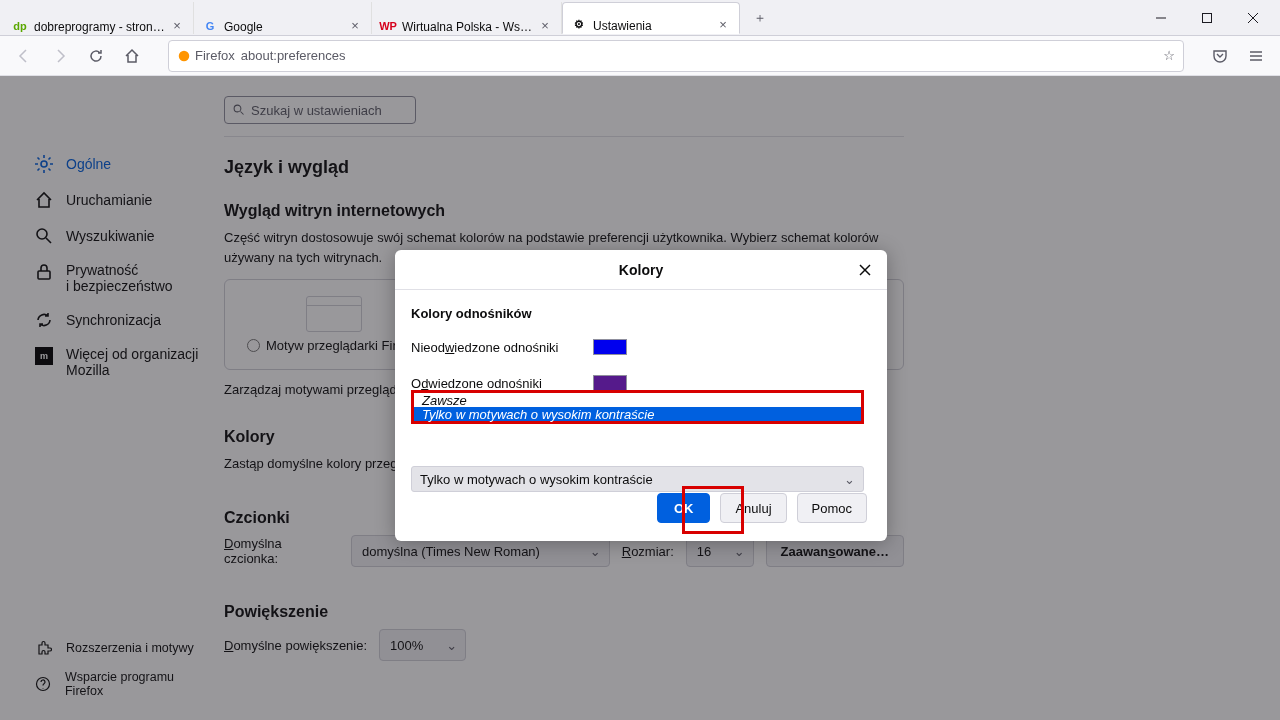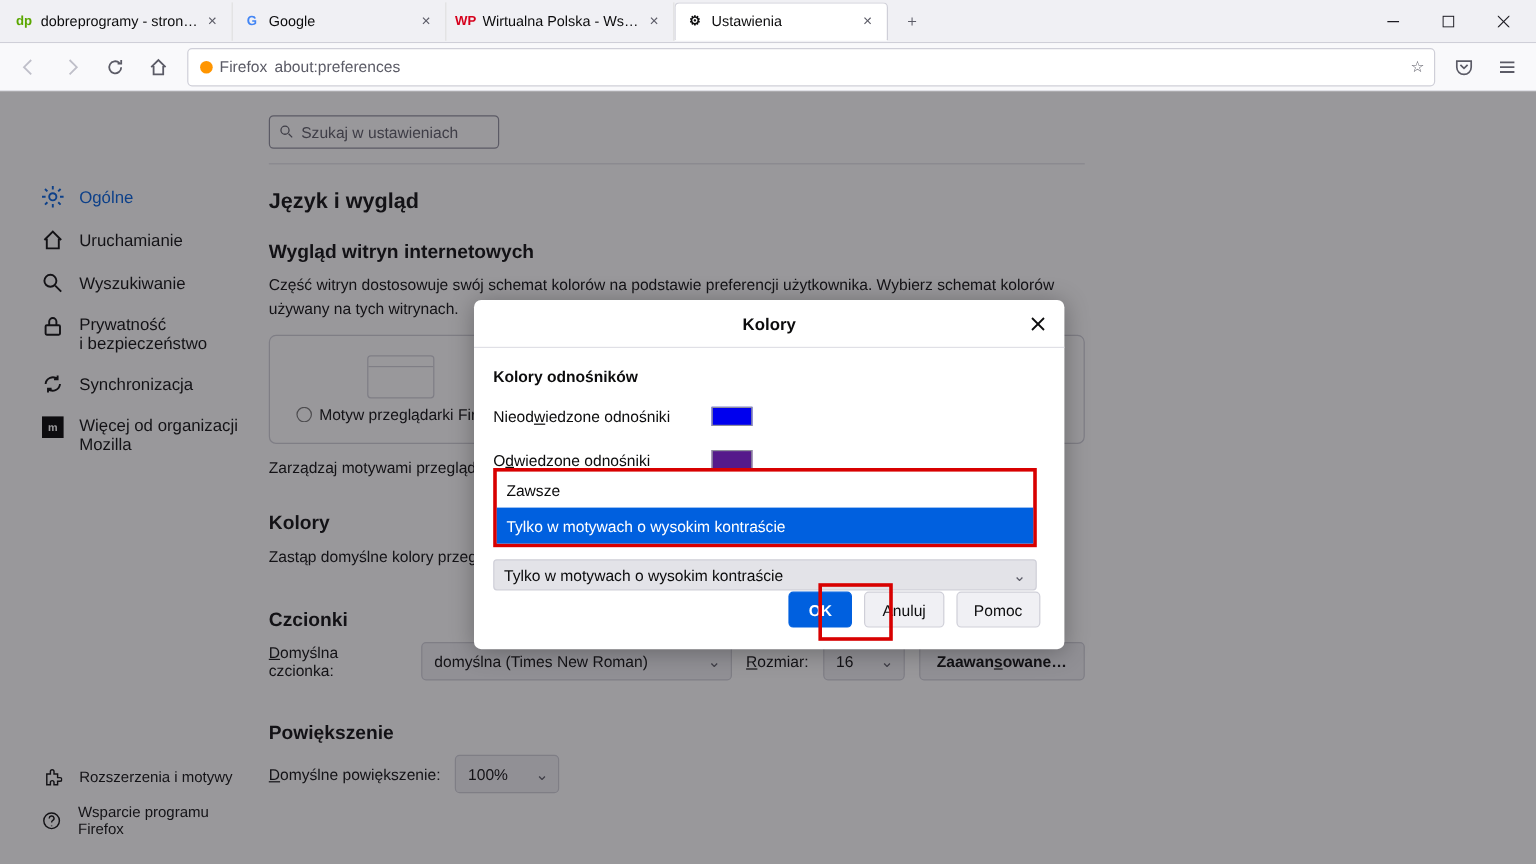--- a/index.html
+++ b/index.html
@@ -1,29 +1,29 @@
 <!DOCTYPE html>
 <html><head>
 <meta charset="utf-8">
 <style>
 * { margin: 0; padding: 0; box-sizing: border-box; font-family: "Segoe UI", sans-serif; }
 body { font-size: 13px; color: #0c0c0d; background: #f9f9fb; overflow: hidden; width: 1280px; height: 720px; position: relative; }
 .tab-strip { height: 36px; background: #f0f0f4; display: flex; align-items: center; padding: 0 4px; border-bottom: 1px solid #cfcfd8; }
-.tab { display: flex; align-items: center; height: 32px; padding: 0 8px; min-width: 178px; max-width: 190px; border-right: 1px solid #e0e0e0; cursor: pointer; }
+.tab { display: flex; align-items: flex-end; height: 32px; padding: 0 8px; min-width: 178px; max-width: 190px; border-right: 1px solid #e0e0e0; cursor: pointer; }
 .tab.active { background: #fff; border: 1px solid #cfcfd8; border-bottom: 1px solid #fff; border-radius: 4px 4px 0 0; }
 .tab-favicon { width: 16px; height: 16px; display: inline-flex; align-items: center; justify-content: center; margin-right: 6px; font-size: 11px; font-weight: bold; }
 .tab-title { flex: 1; overflow: hidden; white-space: nowrap; text-overflow: ellipsis; font-size: 12px; }
 .tab-close { width: 16px; height: 16px; display: inline-flex; align-items: center; justify-content: center; color: #5b5b66; margin-left: 4px; cursor: pointer; }
 .new-tab { width: 28px; height: 28px; display: flex; align-items: center; justify-content: center; color: #5b5b66; cursor: pointer; margin-left: 6px; }
 .window-controls { margin-left: auto; display: flex; }
 .window-btn { width: 46px; height: 32px; display: flex; align-items: center; justify-content: center; color: #1c1b22; cursor: pointer; }
 .toolbar { height: 40px; background: #f9f9fb; display: flex; align-items: center; padding: 0 8px; border-bottom: 1px solid #e0e0e6; gap: 4px; }
 .toolbar-btn { width: 32px; height: 32px; display: flex; align-items: center; justify-content: center; color: #5b5b66; cursor: pointer; border-radius: 4px; }
 .toolbar-btn.disabled { color: #bfbfc9; }
-.url-bar { flex: 1; height: 32px; background: #fff; border: 1px solid #cfcfd8; border-radius: 4px; display: flex; align-items: center; padding: 0 8px; margin: 0 4px; gap: 6px; }
+.url-bar { flex: 1; height: 32px; background: #fff; border: 1px solid #cfcfd8; border-radius: 4px; display: flex; align-items: center; padding: 0 8px; margin: 0 16px; gap: 6px; }
 .url-identity { display: flex; align-items: center; gap: 4px; color: #5b5b66; font-size: 13px; }
 .url-text { flex: 1; font-size: 13px; color: #5b5b66; }
 .url-star { color: #5b5b66; cursor: pointer; }
 .toolbar-right { display: flex; gap: 4px; }
 .content { position: absolute; top: 76px; left: 0; right: 0; bottom: 0; display: flex; background: #fff; }
 .sidebar { width: 224px; padding: 70px 0 0 0; flex-shrink: 0; position: relative; }
 .sidebar-item { display: flex; align-items: center; padding: 8px 16px 8px 34px; cursor: pointer; color: #0c0c0d; font-size: 14px; gap: 12px; }
 .sidebar-item .icon { width: 20px; height: 20px; display: inline-flex; align-items: center; justify-content: center; }
 .sidebar-item.active { color: #0060df; }
 .sidebar-item.multiline { align-items: flex-start; }
@@ -51,21 +51,21 @@
 .dialog-header { display: flex; align-items: center; justify-content: center; height: 40px; border-bottom: 1px solid #e0e0e6; position: relative; font-size: 14px; font-weight: 600; }
 .dialog-close { position: absolute; right: 12px; top: 10px; width: 20px; height: 20px; display: flex; align-items: center; justify-content: center; cursor: pointer; color: #0c0c0d; }
 .dialog-body { padding: 16px 16px 12px 16px; }
 .color-grid { display: grid; grid-template-columns: 1fr 1fr; column-gap: 28px; row-gap: 0; }
 .color-section-title { font-size: 13px; font-weight: 600; margin-bottom: 12px; }
 .color-row { display: flex; align-items: center; justify-content: space-between; height: 28px; margin-bottom: 8px; font-size: 13px; }
 .swatch { width: 34px; height: 16px; border: 1px solid #8f8f9d; cursor: pointer; }
 .label-u { text-decoration: none; }
 .label-u .u { text-decoration: underline; }
 .dropdown-open { position: absolute; left: 411px; top: 390px; width: 453px; border: 3px solid #d80000; background: #fff; z-index: 20; }
-.dropdown-opt { height: 30px; display: flex; align-items: center; padding: 0 8px; font-size: 13px; cursor: pointer; }
+.dropdown-opt { height: 14px; display: flex; align-items: center; padding: 0 8px; font-size: 13px; cursor: pointer; font-style: italic; }
 .dropdown-opt.highlight { background: #0060df; color: #fff; }
 .dropdown-select-below { position: absolute; left: 411px; top: 466px; width: 453px; height: 26px; background: #e3e3e8; border: 1px solid #cfcfd8; border-radius: 3px; display: flex; align-items: center; padding: 0 8px; font-size: 13px; z-index: 15; }
 .dropdown-select-below .chev { margin-left: auto; color: #5b5b66; }
 .dialog-footer { display: flex; justify-content: flex-end; gap: 10px; padding: 10px 20px 18px 20px; }
 .btn-primary { background: #0060df; color: #fff; border: 1px solid #0060df; height: 30px; padding: 0 16px; font-weight: 600; border-radius: 4px; cursor: pointer; display: inline-flex; align-items: center; }
 .btn-default { background: #f0f0f4; border: 1px solid #cfcfd8; height: 30px; padding: 0 14px; border-radius: 4px; cursor: pointer; display: inline-flex; align-items: center; font-size: 13px; }
 .ok-highlight { position: absolute; border: 3px solid #d80000; width: 62px; height: 48px; left: 682px; top: 486px; z-index: 30; pointer-events: none; }
 svg { display: block; }
 </style>
 </head>

